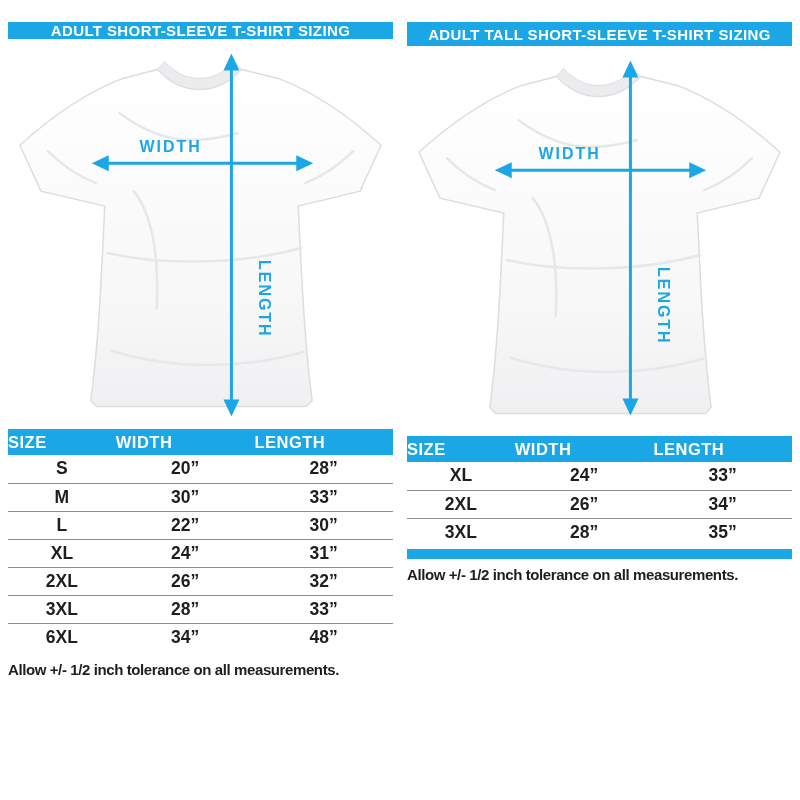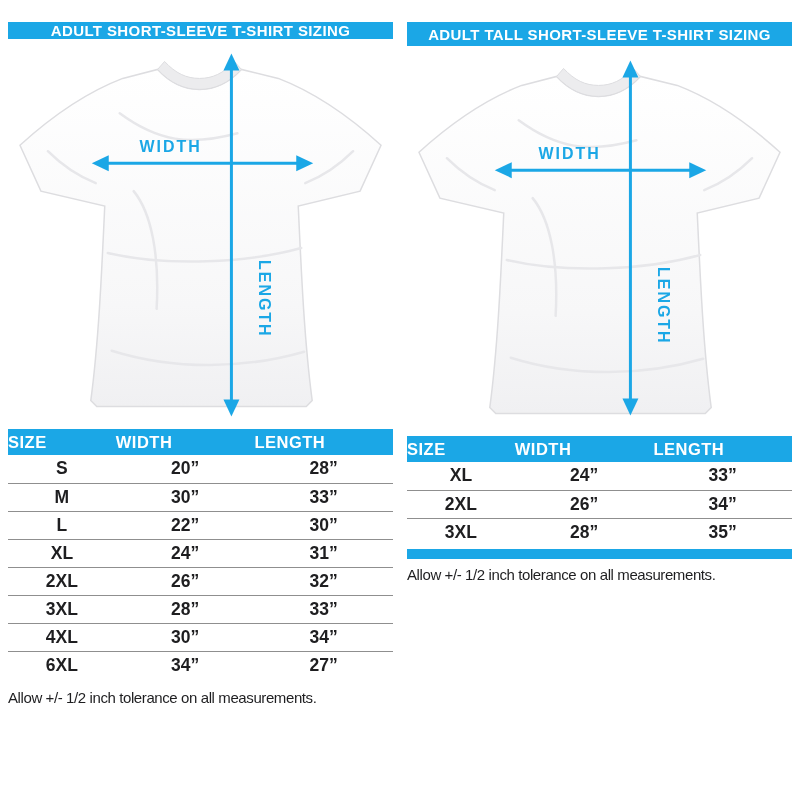--- a/index.html
+++ b/index.html
@@ -36,21 +36,21 @@
   }
   table.size-table td {
     height:28px; text-align:center; vertical-align:middle;
     font-size:17.5px; font-weight:bold; color:var(--ink);
   }
   table.size-table tbody tr + tr td { border-top:1px solid var(--sep); }
   col.c-size { width:28%; } col.c-width { width:36%; } col.c-length { width:36%; }
 
   .bottom-bar { height:10px; background:var(--accent); margin-top:3px; }
   .tolerance {
-    margin-top:7px; font-size:15px; font-weight:normal; letter-spacing:-0.4px;
+    margin-top:7px; font-size:15px; font-weight:bold; letter-spacing:-0.4px;
     color:var(--ink); white-space:nowrap;
   }
   svg text.dim-label {
     font-family:"Liberation Sans", sans-serif;
     font-weight:bold; font-size:16px; letter-spacing:2px;
     fill:var(--accent);
   }
 </style>
 </head>
 <body>
@@ -137,28 +137,23 @@
           <td>2XL</td>
           <td>26”</td>
           <td>32”</td>
         </tr>
         <tr>
           <td>3XL</td>
           <td>28”</td>
           <td>33”</td>
         </tr>
         <tr>
-          <td>4XL</td>
-          <td>30”</td>
-          <td>34”</td>
-        </tr>
-        <tr>
           <td>6XL</td>
           <td>34”</td>
-          <td>27”</td>
+          <td>48”</td>
         </tr>
       </tbody>
     </table>
     <div class="bottom-bar"></div>
     <div class="tolerance">Allow +/- 1/2 inch tolerance on all measurements.</div>
   </div>
 
   <div class="col">
     <div class="header-bar">ADULT TALL SHORT-SLEEVE T-SHIRT SIZING</div>
 

